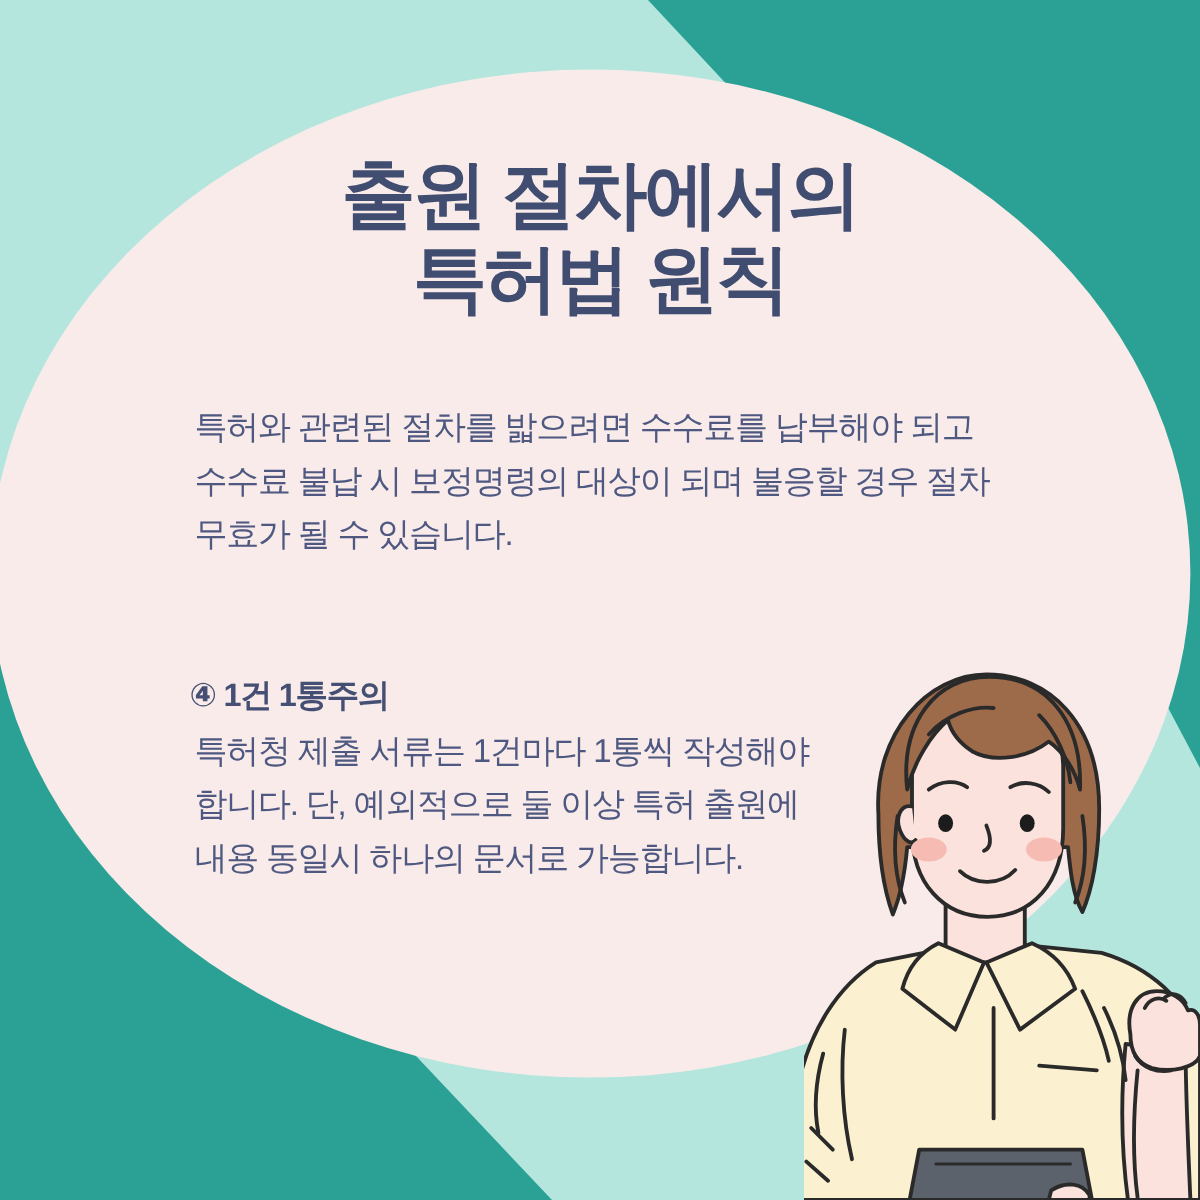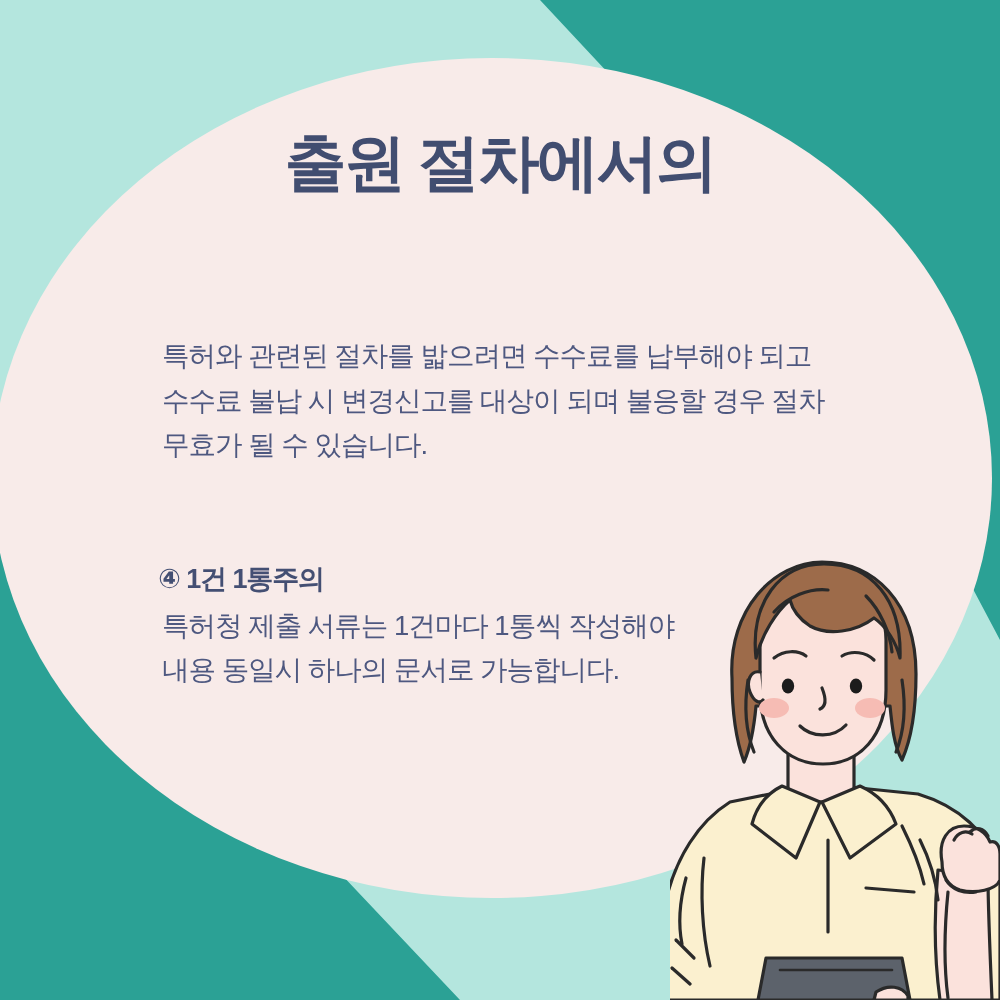--- a/index.html
+++ b/index.html
@@ -104,34 +104,36 @@
       <polygon points="0,430 0,1000 460,1000 120,640" fill="#2ba195"></polygon>
 
       <ellipse cx="492" cy="478" rx="500" ry="420" fill="#f8ebe9"></ellipse>
     </svg>
   </div>
 
   <div id="content">
 
     <div id="title-block">
       <span class="tline">출원 절차에서의</span>
+      <span class="tline">특허법 원칙</span>
     </div>
 
     <div class="section" id="section-1">
       <p class="sec-body">
         <span class="bline">특허와 관련된 절차를 밟으려면 수수료를 납부해야 되고</span>
-        <span class="bline">수수료 불납 시 변경신고를 대상이 되며 불응할 경우 절차</span>
+        <span class="bline">수수료 불납 시 보정명령의 대상이 되며 불응할 경우 절차</span>
         <span class="bline">무효가 될 수 있습니다.</span>
       </p>
     </div>
 
     <div class="section" id="section-2">
       <p class="sec-heading">④ 1건 1통주의</p>
       <p class="sec-body">
         <span class="bline">특허청 제출 서류는 1건마다 1통씩 작성해야</span>
+        <span class="bline">합니다. 단, 예외적으로 둘 이상 특허 출원에</span>
         <span class="bline">내용 동일시 하나의 문서로 가능합니다.</span>
       </p>
     </div>
 
   </div>
 
   <div id="illustration">
     <svg viewBox="0 0 330 460" xmlns="http://www.w3.org/2000/svg">
       <g stroke="#2a2a2a" stroke-width="3.2" stroke-linecap="round" stroke-linejoin="round" fill="none">
 

